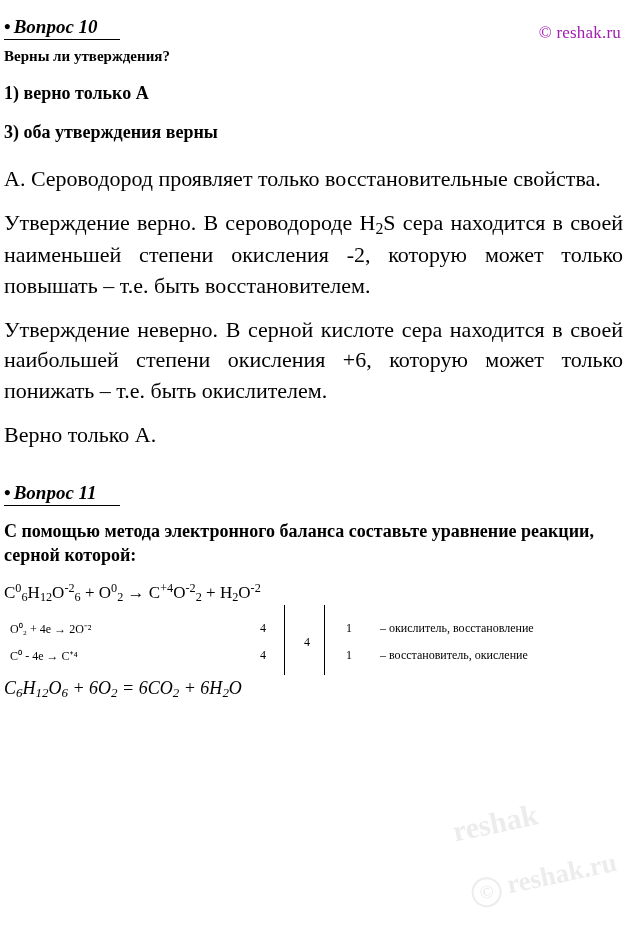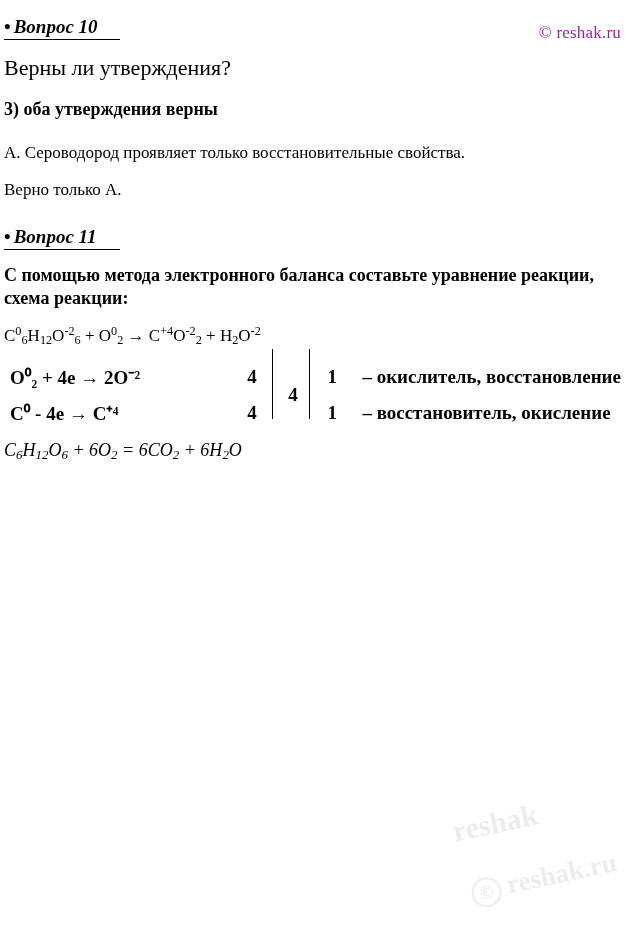--- a/index.html
+++ b/index.html
@@ -79,33 +79,33 @@
     font-weight: bold;
     margin-right: 3px;
   }
   .q-head .rule {
     display: block;
     border-bottom: 1px solid #000;
     width: 116px;
     margin-top: 1px;
   }
   .bold-line {
-    font-weight: normal;
-    font-size: 22px;
-    margin: 13px 0 0 0;
+    font-weight: bold;
+    font-size: 15px;
+    margin: 5px 0 0 0;
     line-height: 1.2;
   }
   .opt {
     font-weight: bold;
     font-size: 18px;
     margin: 18px 0 0 0;
     line-height: 1.2;
   }
   .para {
-    font-size: 17px;
+    font-size: 22px;
     text-align: justify;
     margin: 14px 0 0 0;
     line-height: 1.38;
   }
   .para.first {
     margin-top: 20px;
     text-align: left;
   }
   .para.tight {
     margin-top: 15px;
@@ -118,24 +118,23 @@
     margin: 12px 0 0 0;
     line-height: 1.3;
   }
   .eq {
     font-size: 17px;
     margin: 14px 0 0 0;
     line-height: 1.3;
   }
   .balance {
     margin: 10px 0 4px 0;
-    font-size: 19px;
+    font-size: 12px;
     width: 100%;
     border-collapse: collapse;
-    font-weight: bold;
   }
   .balance td {
     padding: 5px 2px;
     vertical-align: middle;
     white-space: nowrap;
   }
   .balance td.half {
     padding-left: 6px;
     width: 232px;
   }
@@ -193,36 +192,39 @@
 
   <div class="content">
 
     <div class="q-head">
       <span class="bullet">•</span><span>Вопрос 10</span>
       <span class="rule"></span>
     </div>
 
     <p class="bold-line">Верны ли утверждения?</p>
 
+    <p class="opt">1) верно только А</p>
     <p class="opt">3) оба утверждения верны</p>
 
     <p class="para first"> А. Сероводород проявляет только восстановительные свойства.</p>
 
-
-
+    <p class="para"><span>Утверждение верно. В сероводороде H</span><sub>2</sub><span>S сера находится в своей наименьшей степени окисления -2, которую может только повышать – т.е. быть восстановителем.</span></p>
+
+
+    <p class="para">Утверждение неверно. В серной кислоте сера находится в своей наибольшей степени окисления +6, которую может только понижать – т.е. быть окислителем.</p>
 
     <p class="para">Верно только А.</p>
 
 
-    <div class="q-head" style="margin-top:8px;">
+    <div class="q-head" style="margin-top:16px;">
       <span class="bullet">•</span><span>Вопрос 11</span>
       <span class="rule"></span>
     </div>
 
-    <p class="bold-q11">С помощью метода электронного баланса составьте уравнение реакции, схема реакции:</p>
+    <p class="bold-q11">С помощью метода электронного баланса составьте уравнение реакции, серной которой:</p>
 
     <p class="eq"><span>C</span><sup>0</sup><sub>6</sub>H<sub>12</sub>O<sup>-2</sup><sub>6</sub><span> + </span><span>O</span><sup>0</sup><sub>2</sub><span> → </span><span>C</span><sup>+4</sup><span>O</span><sup>-2</sup><sub>2</sub><span> + </span><span>H</span><sub>2</sub><span>O</span><sup>-2</sup></p>
 
     <table class="balance">
       <tbody>
           <tr>
         <td class="half">O⁰₂ + 4e → 2O⁻²</td>
         <td class="coef">4</td>
         <td class="bar brace-cell">
               <span class="brace-left"></span>

